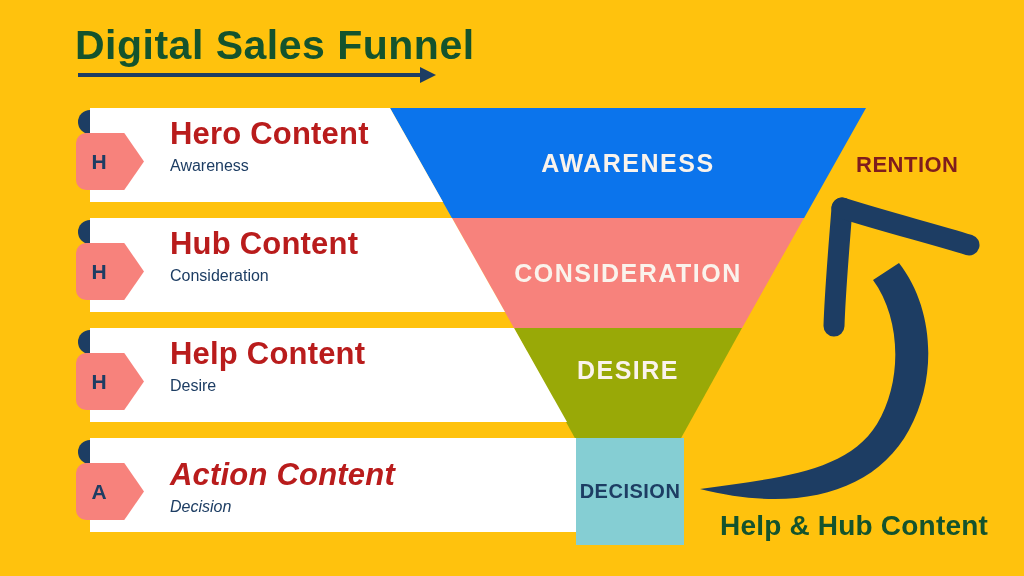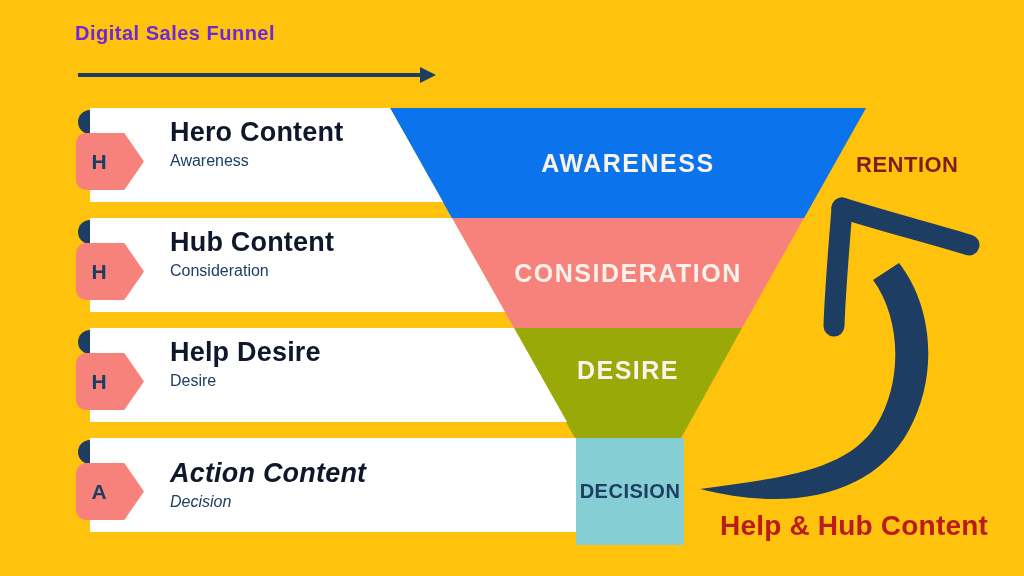--- a/index.html
+++ b/index.html
@@ -9,22 +9,22 @@
   }
   .canvas{
     position:relative;
     width:1024px;height:576px;
     background:#FFC20D;
     overflow:hidden;
   }
   
   .page-title{
     position:absolute;left:75px;top:22px;
-    font-size:20px;font-weight:700;letter-spacing:.5px;
-    color:#6d28d9;margin:0;
+    font-size:41px;font-weight:700;letter-spacing:.5px;
+    color:#14532d;margin:0;
   }
   .title-arrow{position:absolute;left:76px;top:64px;}
   
   .row{position:absolute;left:90px;height:94px;}
   .row1{top:108px;width:353px;}
   .row2{top:218px;width:415px;}
   .row3{top:328px;width:477px;}
   .row4{top:438px;width:486px;}
   .row-bar{
     position:absolute;inset:0;background:#FFFFFF;z-index:1;
@@ -43,21 +43,21 @@
     clip-path:polygon(0 0,71% 0,100% 50%,71% 100%,0 100%);
     display:flex;align-items:center;justify-content:center;
     padding-right:22px;box-sizing:border-box;
   }
   .badge-letter{
     font-size:21px;font-weight:700;color:#1D3D63;
   }
   .row-text{position:absolute;left:80px;top:10px;z-index:3;}
   .row4 .row-text{top:21px;font-style:italic;}
   .row-title{
-    font-size:27px;font-weight:700;color:#0f172a;letter-spacing:.2px;
+    font-size:31px;font-weight:700;color:#b91c1c;letter-spacing:.2px;
     line-height:1.05;margin:0;
   }
   .row-subtitle{
     font-size:16px;font-weight:400;color:#1D3D63;margin:6px 0 0 0;
   }
   
   .stage{
     position:absolute;display:flex;align-items:center;justify-content:center;
   }
   .stage-label{
@@ -82,21 +82,21 @@
   .stage-decision .stage-label{
     color:#1D3D63;font-size:20px;letter-spacing:.5px;
   }
   
   .retention-label{
     position:absolute;left:856px;top:152px;
     font-size:22px;font-weight:700;color:#7f1d1d;letter-spacing:.5px;
   }
   .bottom-note{
     position:absolute;left:720px;top:510px;
-    font-size:28px;font-weight:700;color:#b91c1c;letter-spacing:.2px;
+    font-size:28px;font-weight:700;color:#14532d;letter-spacing:.2px;
   }
   .curved-arrow{position:absolute;left:680px;top:185px;}
 </style>
 </head>
 <body>
 
 <div class="canvas">
 
   <h1 class="page-title">Digital Sales Funnel</h1>
 
@@ -129,21 +129,21 @@
     </div>
   </div>
 
   <div class="row row3">
     <div class="corner-dot"></div>
     <div class="row-bar"></div>
     <div class="letter-badge">
       <span class="badge-letter">H</span>
     </div>
     <div class="row-text">
-      <p class="row-title">Help Desire</p>
+      <p class="row-title">Help Content</p>
       <p class="row-subtitle">Desire</p>
     </div>
   </div>
 
   <div class="row row4">
     <div class="corner-dot"></div>
     <div class="row-bar"></div>
     <div class="letter-badge">
       <span class="badge-letter">A</span>
     </div>

